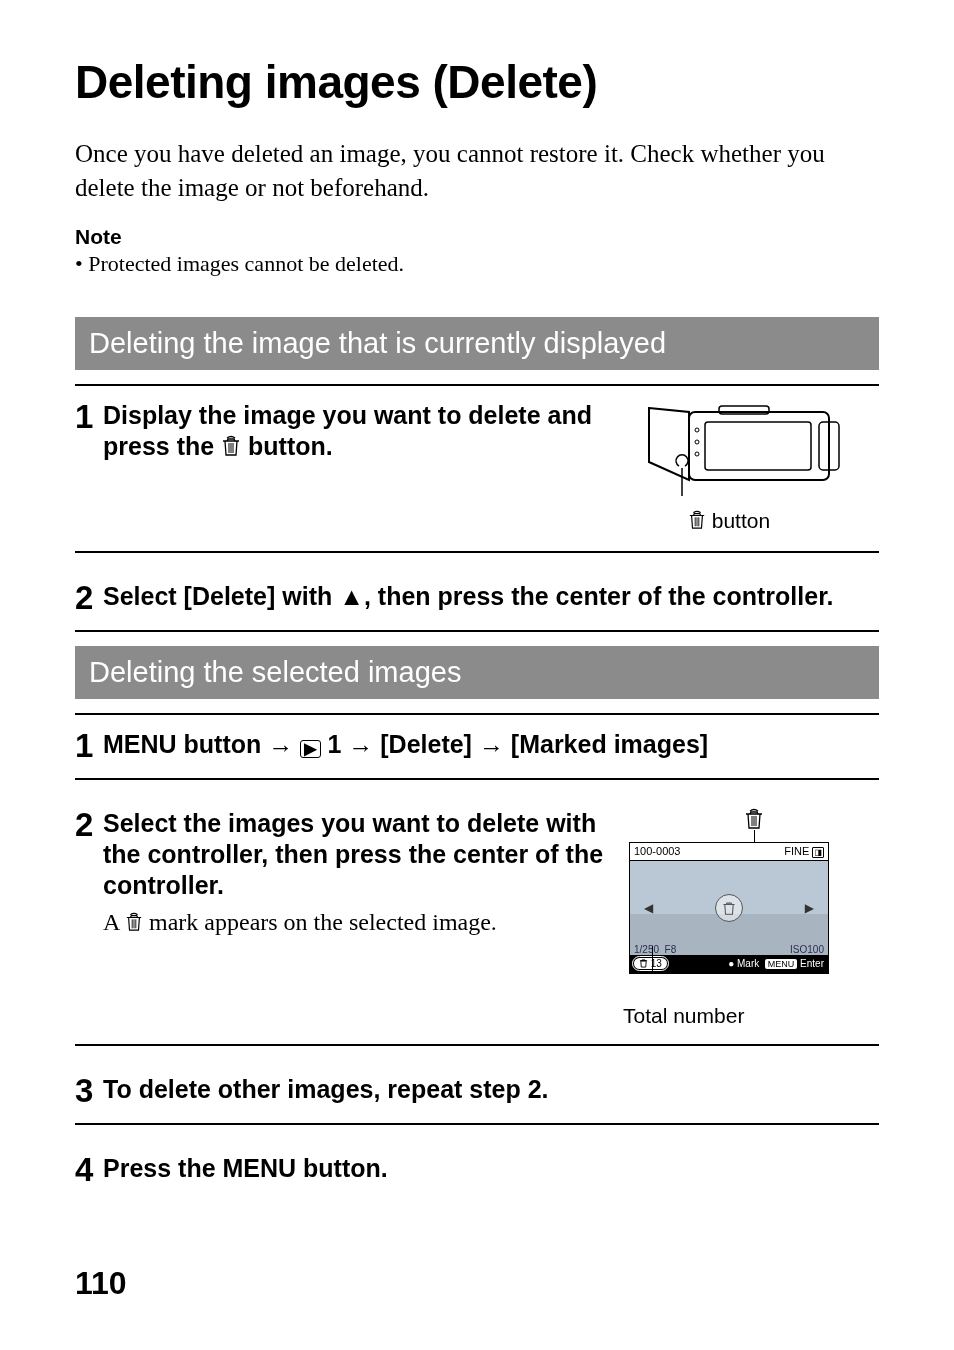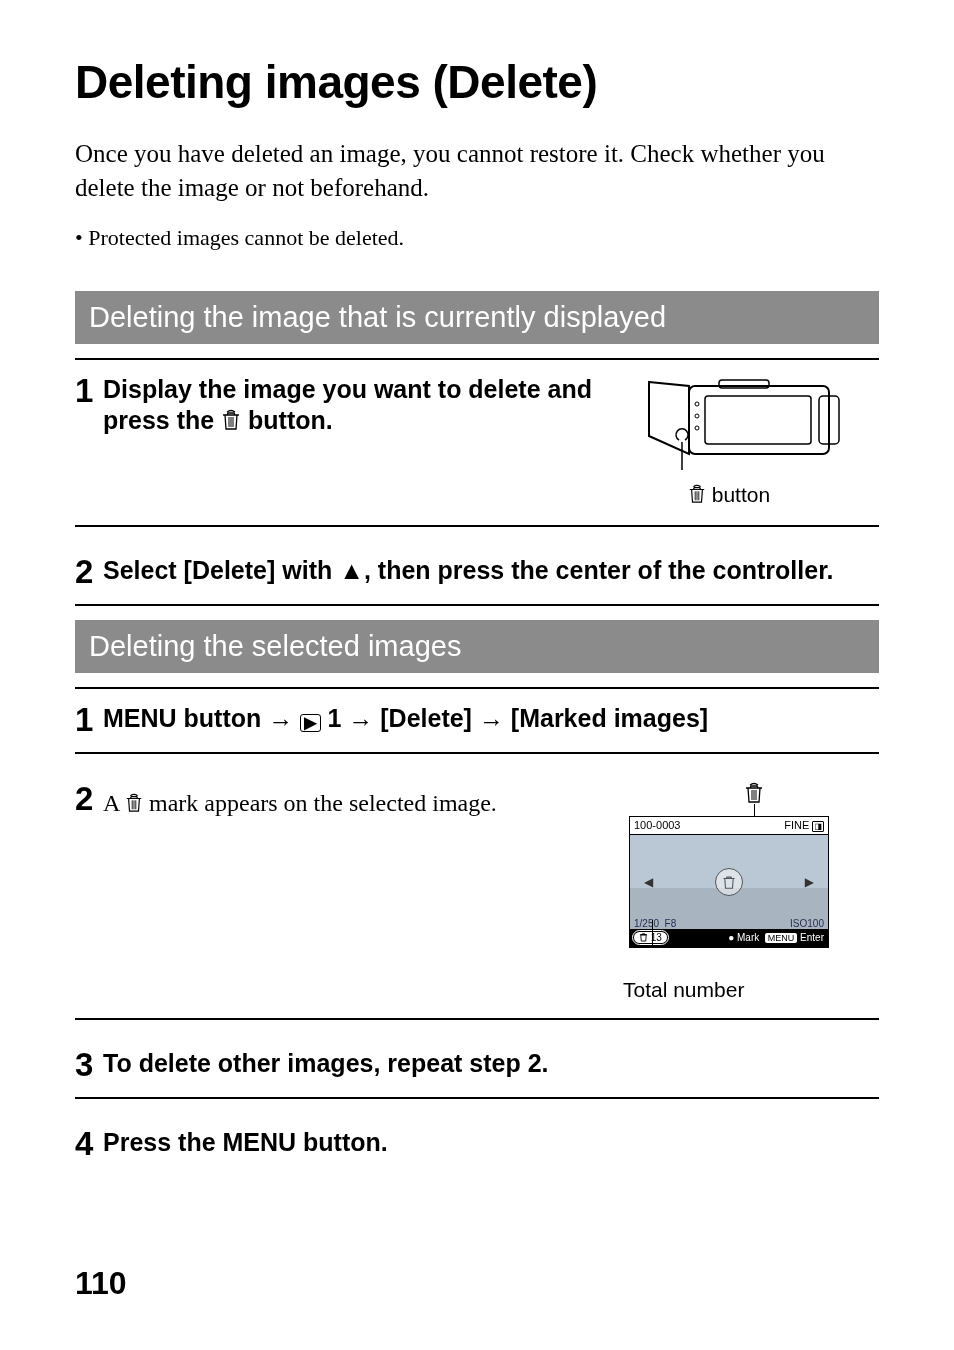--- a/index.html
+++ b/index.html
@@ -40,20 +40,21 @@
 </style>
 </head>
 <body>
 
 <div class="page">
 
   <h1>Deleting images (Delete)</h1>
 
   <p class="intro">Once you have deleted an image, you cannot restore it. Check whether you delete the image or not beforehand.</p>
 
+  <div class="note-head">Note</div>
   <div class="note-body">• Protected images cannot be deleted.</div>
 
   <div class="section-bar">Deleting the image that is currently displayed</div>
 
   <div class="step-block" style="border-top:2px solid #000; border-bottom:2px solid #000; margin-top:14px;">
     <div class="step-num">1</div>
     <div class="step-content">
       <div class="step-text">
         <span>Display the image you want to delete and press the </span>
         <span class="icon-trash">
@@ -115,20 +116,21 @@
         <span> 1 → [Delete] → [Marked images]</span>
       </div>
     </div>
   </div>
 
   <div class="gap"></div>
 
   <div class="step-block" style="border-bottom:2px solid #000;">
     <div class="step-num">2</div>
     <div class="step-content">
+      <div class="step-text">Select the images you want to delete with the controller, then press the center of the controller.</div>
       <div class="step-sub">
         <span>A </span>
         <span class="icon-trash">
           <svg width="18" height="20" viewBox="0 0 20 22">
               <path d="M4 6 h12 l-1 14 h-10 z M2 6 h16 M7 4 h6 l1 2 h-8 z M6 3 q4 -3 8 0" fill="none" stroke="#000" stroke-width="1.3"></path>
               <line x1="8" y1="8" x2="8" y2="18" stroke="#000"></line>
               <line x1="10" y1="8" x2="10" y2="18" stroke="#000"></line>
               <line x1="12" y1="8" x2="12" y2="18" stroke="#000"></line>
             </svg>
         </span>

